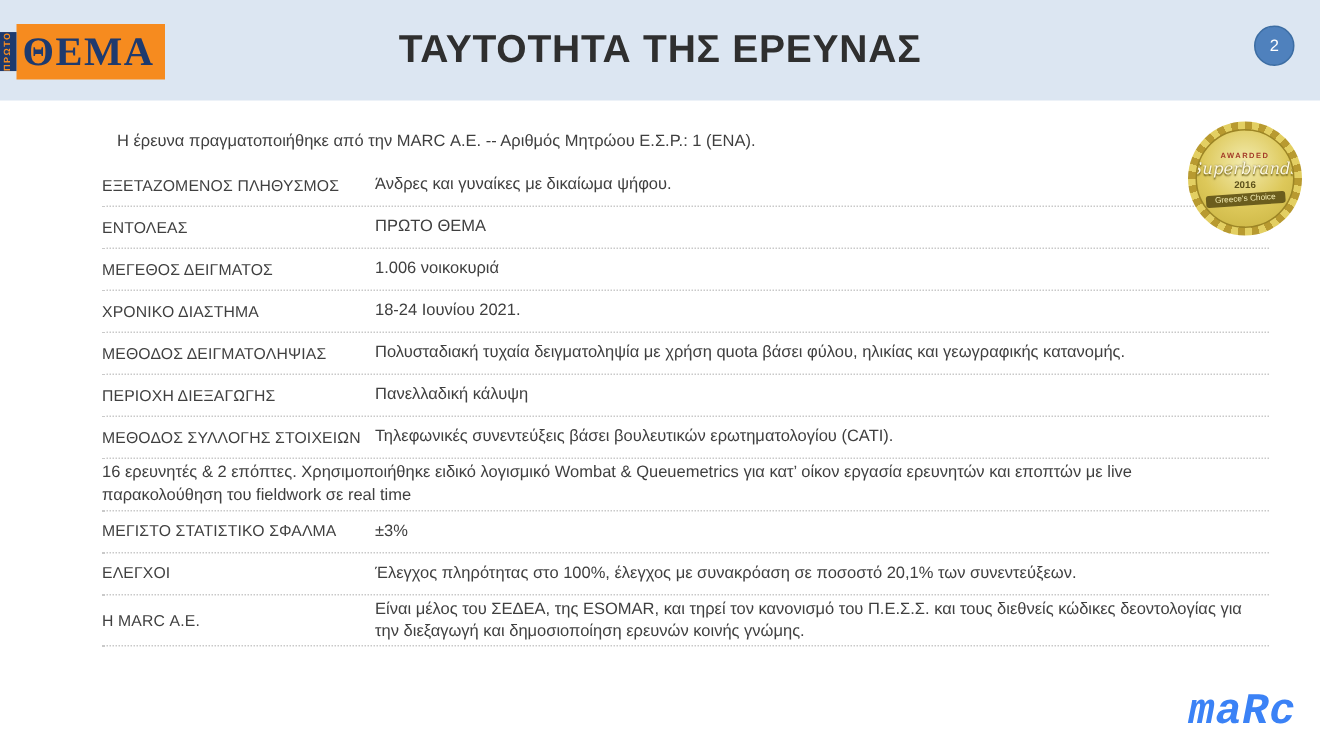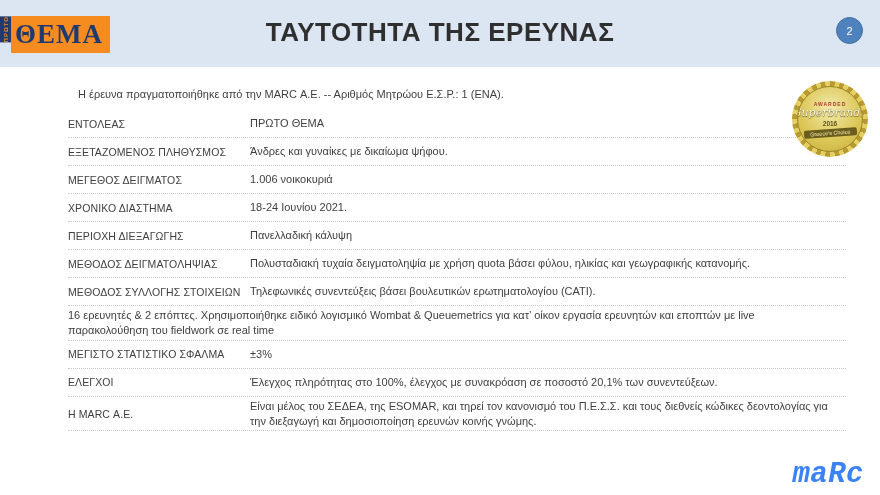--- a/index.html
+++ b/index.html
@@ -6,21 +6,21 @@
   .slide{
     position:relative;width:880px;height:495px;background:#ffffff;overflow:hidden;
     font-family:"Liberation Sans", sans-serif;
   }
   
   .header{position:relative;height:67px;background:#dce6f2;}
   .page-title{
     text-align:center;line-height:64px;font-size:26px;color:#2f2f2f;
     letter-spacing:0.5px;font-weight:700;
   }
-  .brand-logo{position:absolute;left:0;top:16px;height:37px;display:flex;align-items:flex-start;}
+  .brand-logo{position:absolute;left:0;top:16px;height:37px;display:flex;align-items:center;}
   .brand-strip{
     width:11px;background:#1e3a6e;color:#f68b1f;display:flex;align-items:center;justify-content:center;
     font-size:6px;font-weight:bold;writing-mode:vertical-rl;transform:rotate(180deg);letter-spacing:1px;
   }
   .brand-main{
     background:#f68b1f;color:#1e3a6e;font-family:"Liberation Serif", serif;font-weight:bold;
     font-size:27px;line-height:37px;padding:0 7px 0 4px;letter-spacing:1px;
   }
   .page-badge{
     position:absolute;right:17px;top:17px;width:27px;height:27px;border-radius:50%;
@@ -85,42 +85,42 @@
       <div class="award-core">
         <span class="award-top">AWARDED</span>
         <span class="award-name">Superbrands</span>
         <span class="award-year">2016</span>
         <span class="award-banner">Greece's Choice</span>
       </div>
     </div>
 
     <div class="id-table">
       <div class="row">
+        <div class="row-label">ΕΞΕΤΑΖΟΜΕΝΟΣ ΠΛΗΘΥΣΜΟΣ</div>
+        <div class="row-value">Άνδρες και γυναίκες με δικαίωμα ψήφου.</div>
+      </div>
+      <div class="row">
         <div class="row-label">ΕΝΤΟΛΕΑΣ</div>
         <div class="row-value">ΠΡΩΤΟ ΘΕΜΑ</div>
-      </div>
-      <div class="row">
-        <div class="row-label">ΕΞΕΤΑΖΟΜΕΝΟΣ ΠΛΗΘΥΣΜΟΣ</div>
-        <div class="row-value">Άνδρες και γυναίκες με δικαίωμα ψήφου.</div>
       </div>
       <div class="row">
         <div class="row-label">ΜΕΓΕΘΟΣ ΔΕΙΓΜΑΤΟΣ</div>
         <div class="row-value">1.006 νοικοκυριά</div>
       </div>
       <div class="row">
         <div class="row-label">ΧΡΟΝΙΚΟ ΔΙΑΣΤΗΜΑ</div>
         <div class="row-value">18-24 Ιουνίου 2021.</div>
       </div>
       <div class="row">
+        <div class="row-label">ΜΕΘΟΔΟΣ ΔΕΙΓΜΑΤΟΛΗΨΙΑΣ</div>
+        <div class="row-value">Πολυσταδιακή τυχαία δειγματοληψία με χρήση quota βάσει φύλου, ηλικίας και γεωγραφικής κατανομής.</div>
+      </div>
+      <div class="row">
         <div class="row-label">ΠΕΡΙΟΧΗ ΔΙΕΞΑΓΩΓΗΣ</div>
         <div class="row-value">Πανελλαδική κάλυψη</div>
-      </div>
-      <div class="row">
-        <div class="row-label">ΜΕΘΟΔΟΣ ΔΕΙΓΜΑΤΟΛΗΨΙΑΣ</div>
-        <div class="row-value">Πολυσταδιακή τυχαία δειγματοληψία με χρήση quota βάσει φύλου, ηλικίας και γεωγραφικής κατανομής.</div>
       </div>
       <div class="row">
         <div class="row-label">ΜΕΘΟΔΟΣ ΣΥΛΛΟΓΗΣ ΣΤΟΙΧΕΙΩΝ</div>
         <div class="row-value">Τηλεφωνικές συνεντεύξεις βάσει βουλευτικών ερωτηματολογίου (CATI).</div>
       </div>
       <div class="row">
         <div class="row-value">16 ερευνητές &amp; 2 επόπτες. Χρησιμοποιήθηκε ειδικό λογισμικό Wombat &amp; Queuemetrics για κατ’  οίκον εργασία ερευνητών και εποπτών με live παρακολούθηση του fieldwork σε real time</div>
       </div>
       <div class="row">
         <div class="row-label">ΜΕΓΙΣΤΟ ΣΤΑΤΙΣΤΙΚΟ ΣΦΑΛΜΑ</div>

